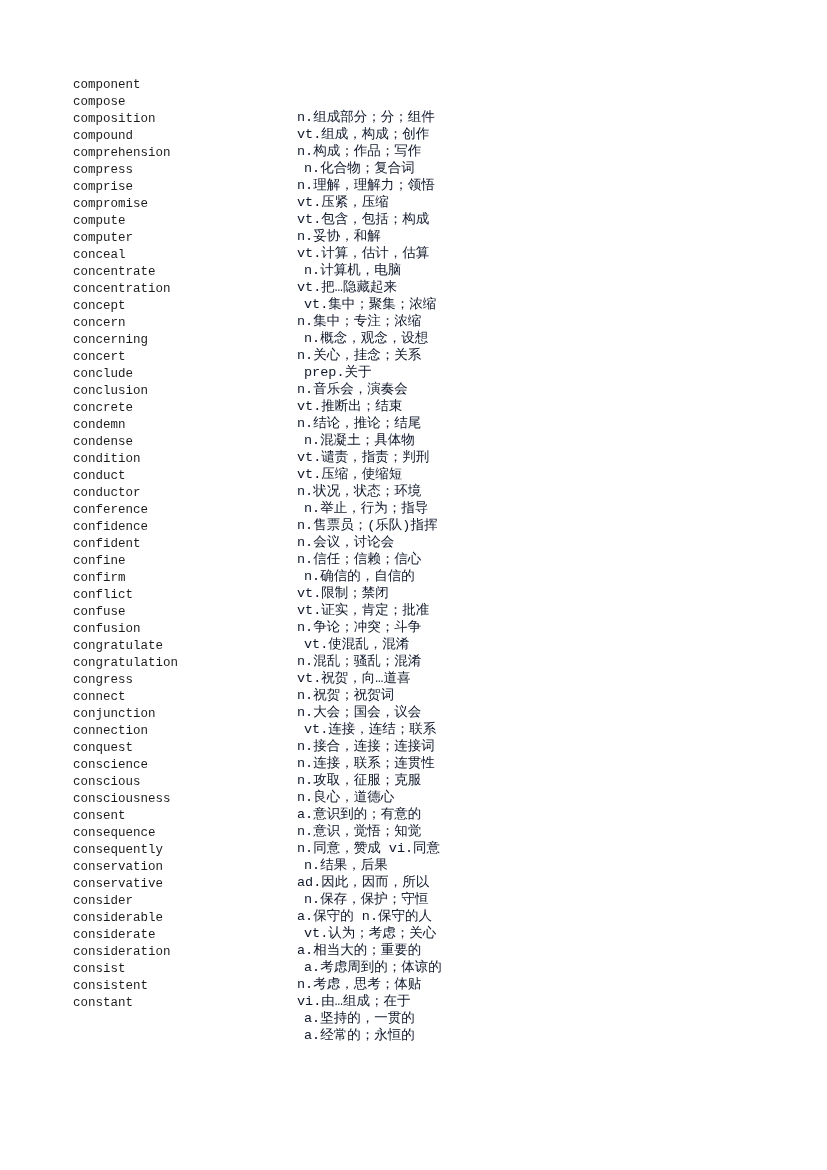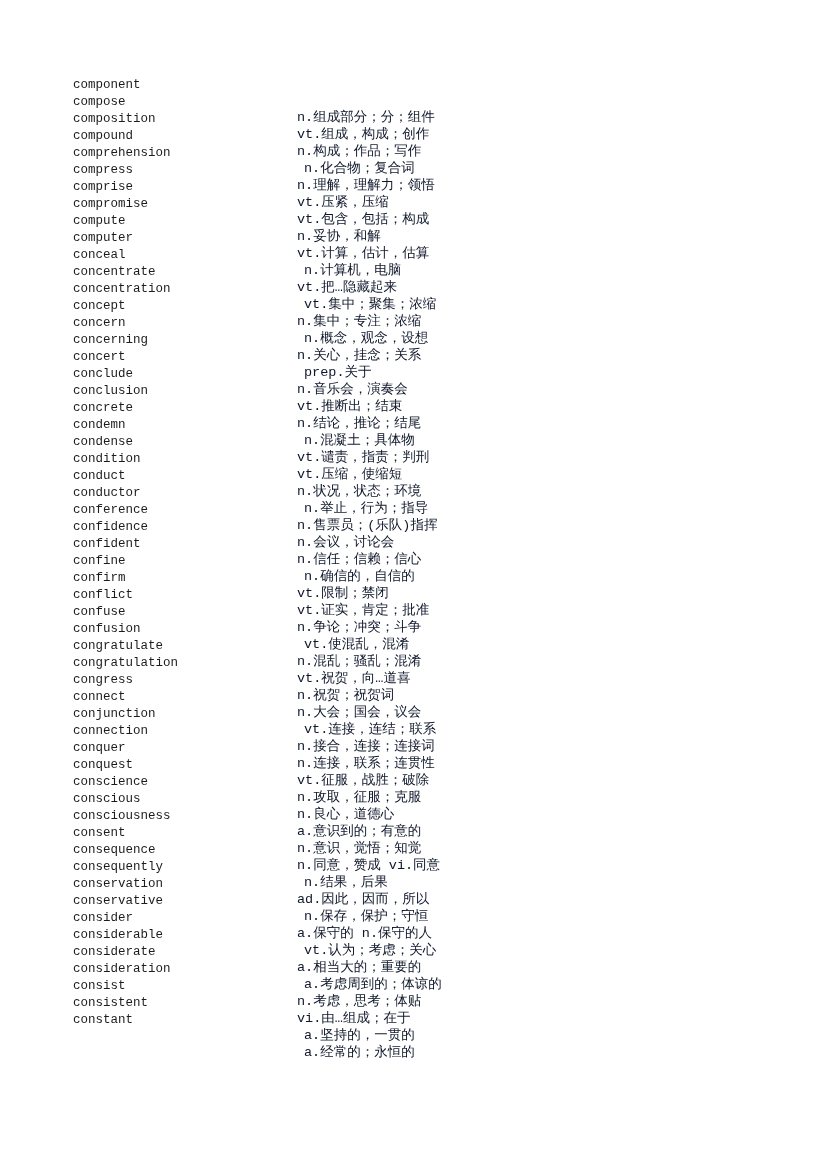--- a/index.html
+++ b/index.html
@@ -213,24 +213,20 @@
       </div>
       <div class="row">
         <span class="term">conjunction</span>
         <span class="definition">n.接合，连接；连接词</span>
       </div>
       <div class="row">
         <span class="term">connection</span>
         <span class="definition">n.连接，联系；连贯性</span>
       </div>
       <div class="row">
-        <span class="term">conquer</span>
-        <span class="definition">vt.征服，战胜；破除</span>
-      </div>
-      <div class="row">
         <span class="term">conquest</span>
         <span class="definition">n.攻取，征服；克服</span>
       </div>
       <div class="row">
         <span class="term">conscience</span>
         <span class="definition">n.良心，道德心</span>
       </div>
       <div class="row">
         <span class="term">conscious</span>
         <span class="definition">a.意识到的；有意的</span>

